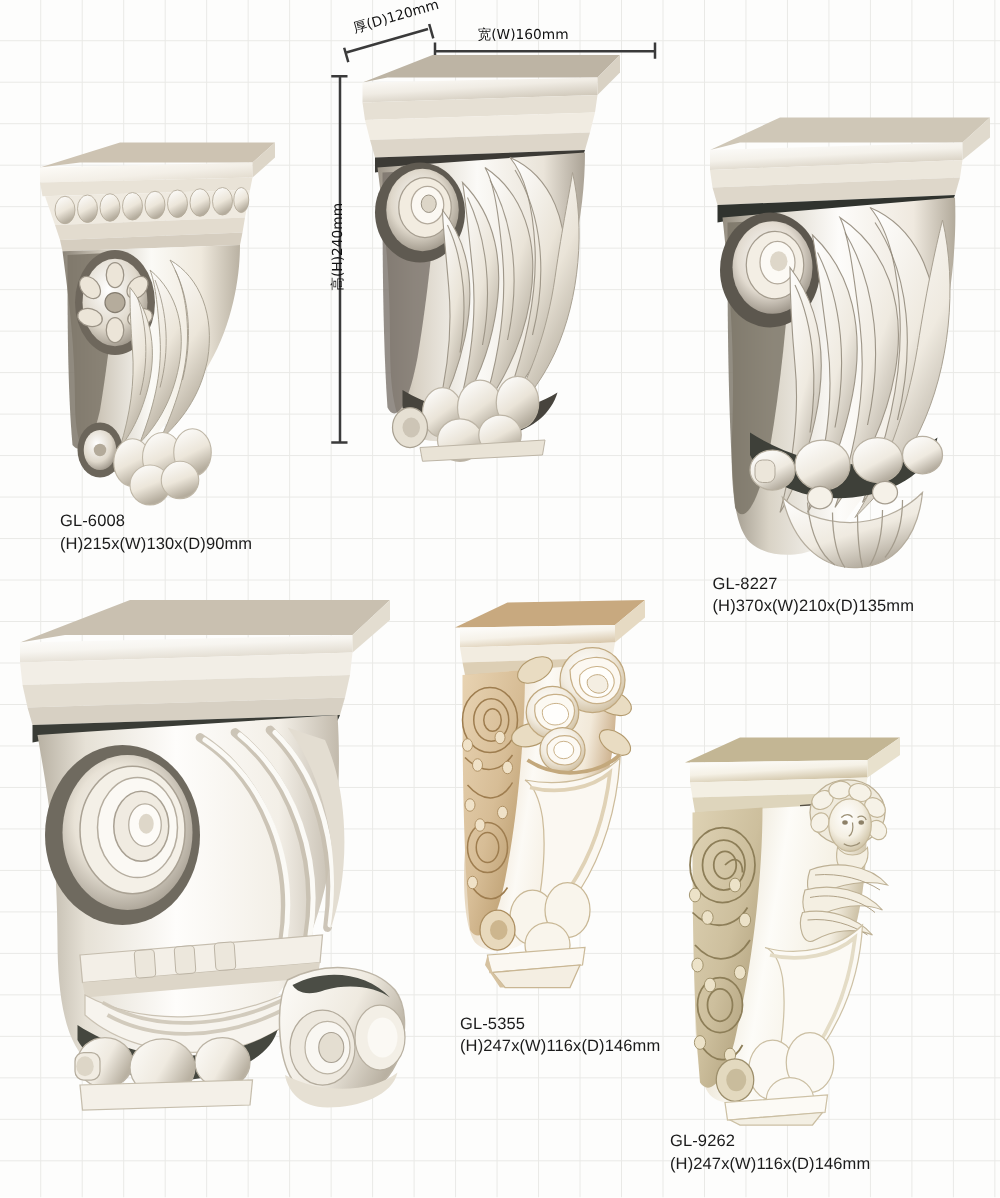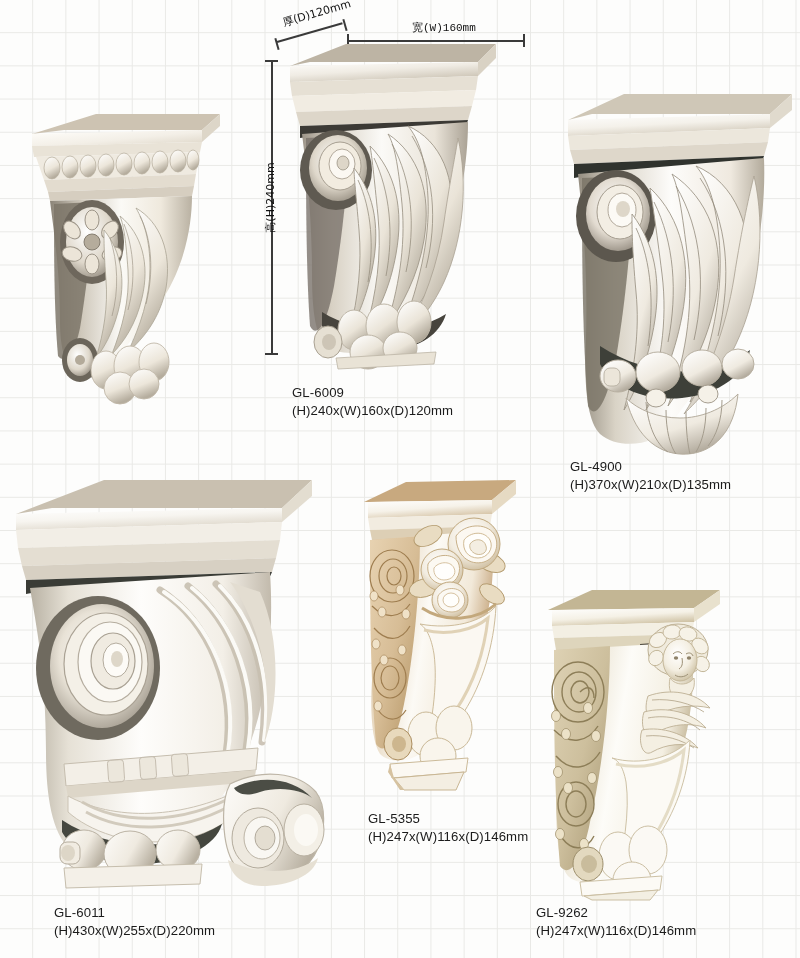--- a/index.html
+++ b/index.html
@@ -62,21 +62,21 @@
   <div>
 
     <div class="dim-line" style="left:277px; top:41px; width:68px; height:1.6px; transform: rotate(-16deg); transform-origin: left center;"></div>
     <div class="dim-tick" style="left:276px; top:38px; width:1.6px; height:12px; transform: rotate(-16deg);"></div>
     <div class="dim-tick" style="left:344px; top:19px; width:1.6px; height:12px; transform: rotate(-16deg);"></div>
     <div class="dim-label" style="left:285px; top:15px; transform: rotate(-16deg); transform-origin: left bottom;">厚(D)120mm</div>
 
     <div class="dim-line" style="left:348px; top:40px; width:176px; height:1.6px;"></div>
     <div class="dim-tick" style="left:347px; top:34px; width:1.6px; height:13px;"></div>
     <div class="dim-tick" style="left:523px; top:34px; width:1.6px; height:13px;"></div>
-    <div class="dim-label" style="left:412px; top:20px;font-family:Liberation Mono, monospace;">宽(W)160mm</div>
+    <div class="dim-label" style="left:382px; top:20px;">宽(W)160mm</div>
 
     <div class="dim-line" style="left:271px; top:61px; width:1.6px; height:293px;"></div>
     <div class="dim-tick" style="left:265px; top:60px; width:13px; height:1.6px;"></div>
     <div class="dim-tick" style="left:265px; top:353px; width:13px; height:1.6px;"></div>
     <div class="dim-label" style="left:235px; top:190px; transform: rotate(-90deg); transform-origin: center center;">高(H)240mm</div>
   </div>
 
   <div class="corbel" style="left:24px; top:112px; width:200px; height:288px;">
     <svg viewBox="0 0 200 288" width="200" height="288">
       <defs>
@@ -161,20 +161,24 @@
       <g fill="url(#g8leaf)" stroke="#bfb7a7" stroke-width="0.9">
         <ellipse cx="82" cy="258" rx="15" ry="19"></ellipse>
         <ellipse cx="106" cy="254" rx="16" ry="20"></ellipse>
         <ellipse cx="130" cy="250" rx="15" ry="19"></ellipse>
         <ellipse cx="96" cy="276" rx="16" ry="16"></ellipse>
         <ellipse cx="120" cy="272" rx="15" ry="15"></ellipse>
       </g>
     </svg>
   </div>
 
+  <div class="caption" style="left:48px; top:408px;">
+    <span class="code">GL-6008</span>
+    <span class="dims">(H)215x(W)130x(D)90mm</span>
+  </div>
 
   <div class="corbel" style="left:288px; top:42px; width:210px; height:330px;">
     <svg viewBox="0 0 210 330" width="210" height="330">
       <defs>
         <linearGradient id="g9top" x1="0" y1="0" x2="0.6" y2="1">
           <stop offset="0%" stop-color="#fffefc"></stop>
             <stop offset="50%" stop-color="#f0ece4"></stop>
             <stop offset="100%" stop-color="#ccc4b5"></stop>
         </linearGradient>
         <linearGradient id="g9body" x1="0" y1="0" x2="1" y2="0">
@@ -246,24 +250,20 @@
         <ellipse cx="80" cy="310" rx="18" ry="17"></ellipse>
         <ellipse cx="112" cy="306" rx="17" ry="16"></ellipse>
       </g>
 
       <ellipse cx="40" cy="300" rx="14" ry="16" fill="#e6e0d3" stroke="#a9a192" stroke-width="1"></ellipse>
       <ellipse cx="41" cy="300" rx="7" ry="8" fill="#cdc5b6"></ellipse>
       <polygon points="48,316 148,310 146,322 50,327" fill="#e9e3d6" stroke="#bdb5a6" stroke-width="0.8"></polygon>
     </svg>
   </div>
 
-  <div class="caption" style="left:292px; top:384px;">
-    <span class="code">GL-6009</span>
-    <span class="dims">(H)240x(W)160x(D)120mm</span>
-  </div>
 
   <div class="corbel" style="left:562px; top:88px; width:236px; height:368px;">
     <svg viewBox="0 0 236 368" width="236" height="368">
       <defs>
         <linearGradient id="g12top" x1="0" y1="0" x2="0.5" y2="1">
           <stop offset="0%" stop-color="#ffffff"></stop>
             <stop offset="55%" stop-color="#f4f1ea"></stop>
             <stop offset="100%" stop-color="#d4ccbd"></stop>
         </linearGradient>
         <linearGradient id="g12body" x1="0" y1="0" x2="1" y2="0">
@@ -345,21 +345,21 @@
         <path d="M124,324 C124,344 126,358 128,366"></path>
         <path d="M144,320 C144,340 140,354 134,364"></path>
         <path d="M160,312 C160,332 154,348 146,358"></path>
       </g>
       <ellipse cx="94" cy="310" rx="10" ry="9" fill="#f5f1e8" stroke="#a59d8f" stroke-width="1"></ellipse>
       <ellipse cx="146" cy="306" rx="10" ry="9" fill="#f5f1e8" stroke="#a59d8f" stroke-width="1"></ellipse>
     </svg>
   </div>
 
   <div class="caption" style="left:570px; top:458px;">
-    <span class="code">GL-4900</span>
+    <span class="code">GL-8227</span>
     <span class="dims">(H)370x(W)210x(D)135mm</span>
   </div>
 
   <div class="corbel" style="left:12px; top:472px; width:320px; height:420px;">
     <svg viewBox="0 0 320 420" width="320" height="420">
       <defs>
         <linearGradient id="g11top" x1="0" y1="0" x2="0.5" y2="1">
           <stop offset="0%" stop-color="#ffffff"></stop>
             <stop offset="50%" stop-color="#f7f5f0"></stop>
             <stop offset="100%" stop-color="#ddd6c9"></stop>
@@ -451,24 +451,20 @@
         <ellipse cx="246" cy="366" rx="26" ry="30" fill="#eee9df" stroke="#b3ab9c" stroke-width="1"></ellipse>
         <ellipse cx="250" cy="366" rx="18" ry="21" fill="#f9f7f2" stroke="#bcb4a5" stroke-width="1"></ellipse>
         <ellipse cx="253" cy="366" rx="10" ry="12" fill="#e4ded1" stroke="#a9a193" stroke-width="0.9"></ellipse>
         <ellipse cx="292" cy="358" rx="20" ry="26" fill="#f3efe6" stroke="#b8b0a1" stroke-width="1"></ellipse>
         <ellipse cx="294" cy="358" rx="12" ry="16" fill="#fbf9f4"></ellipse>
         <path d="M216,388 C246,404 286,402 306,386 C302,404 276,414 250,414 C228,414 218,400 216,388 Z" fill="#e6e0d3"></path>
       </g>
     </svg>
   </div>
 
-  <div class="caption" style="left:54px; top:904px;">
-    <span class="code">GL-6011</span>
-    <span class="dims">(H)430x(W)255x(D)220mm</span>
-  </div>
 
   <div class="corbel" style="left:364px; top:478px; width:180px; height:312px;">
     <svg viewBox="0 0 180 312" width="180" height="312">
       <defs>
         <linearGradient id="g35top" x1="0" y1="0" x2="0.5" y2="1">
           <stop offset="0%" stop-color="#ffffff"></stop>
             <stop offset="55%" stop-color="#f6f2e9"></stop>
             <stop offset="100%" stop-color="#d8c7ab"></stop>
         </linearGradient>
         <linearGradient id="g35body" x1="0" y1="0" x2="1" y2="0.3">

